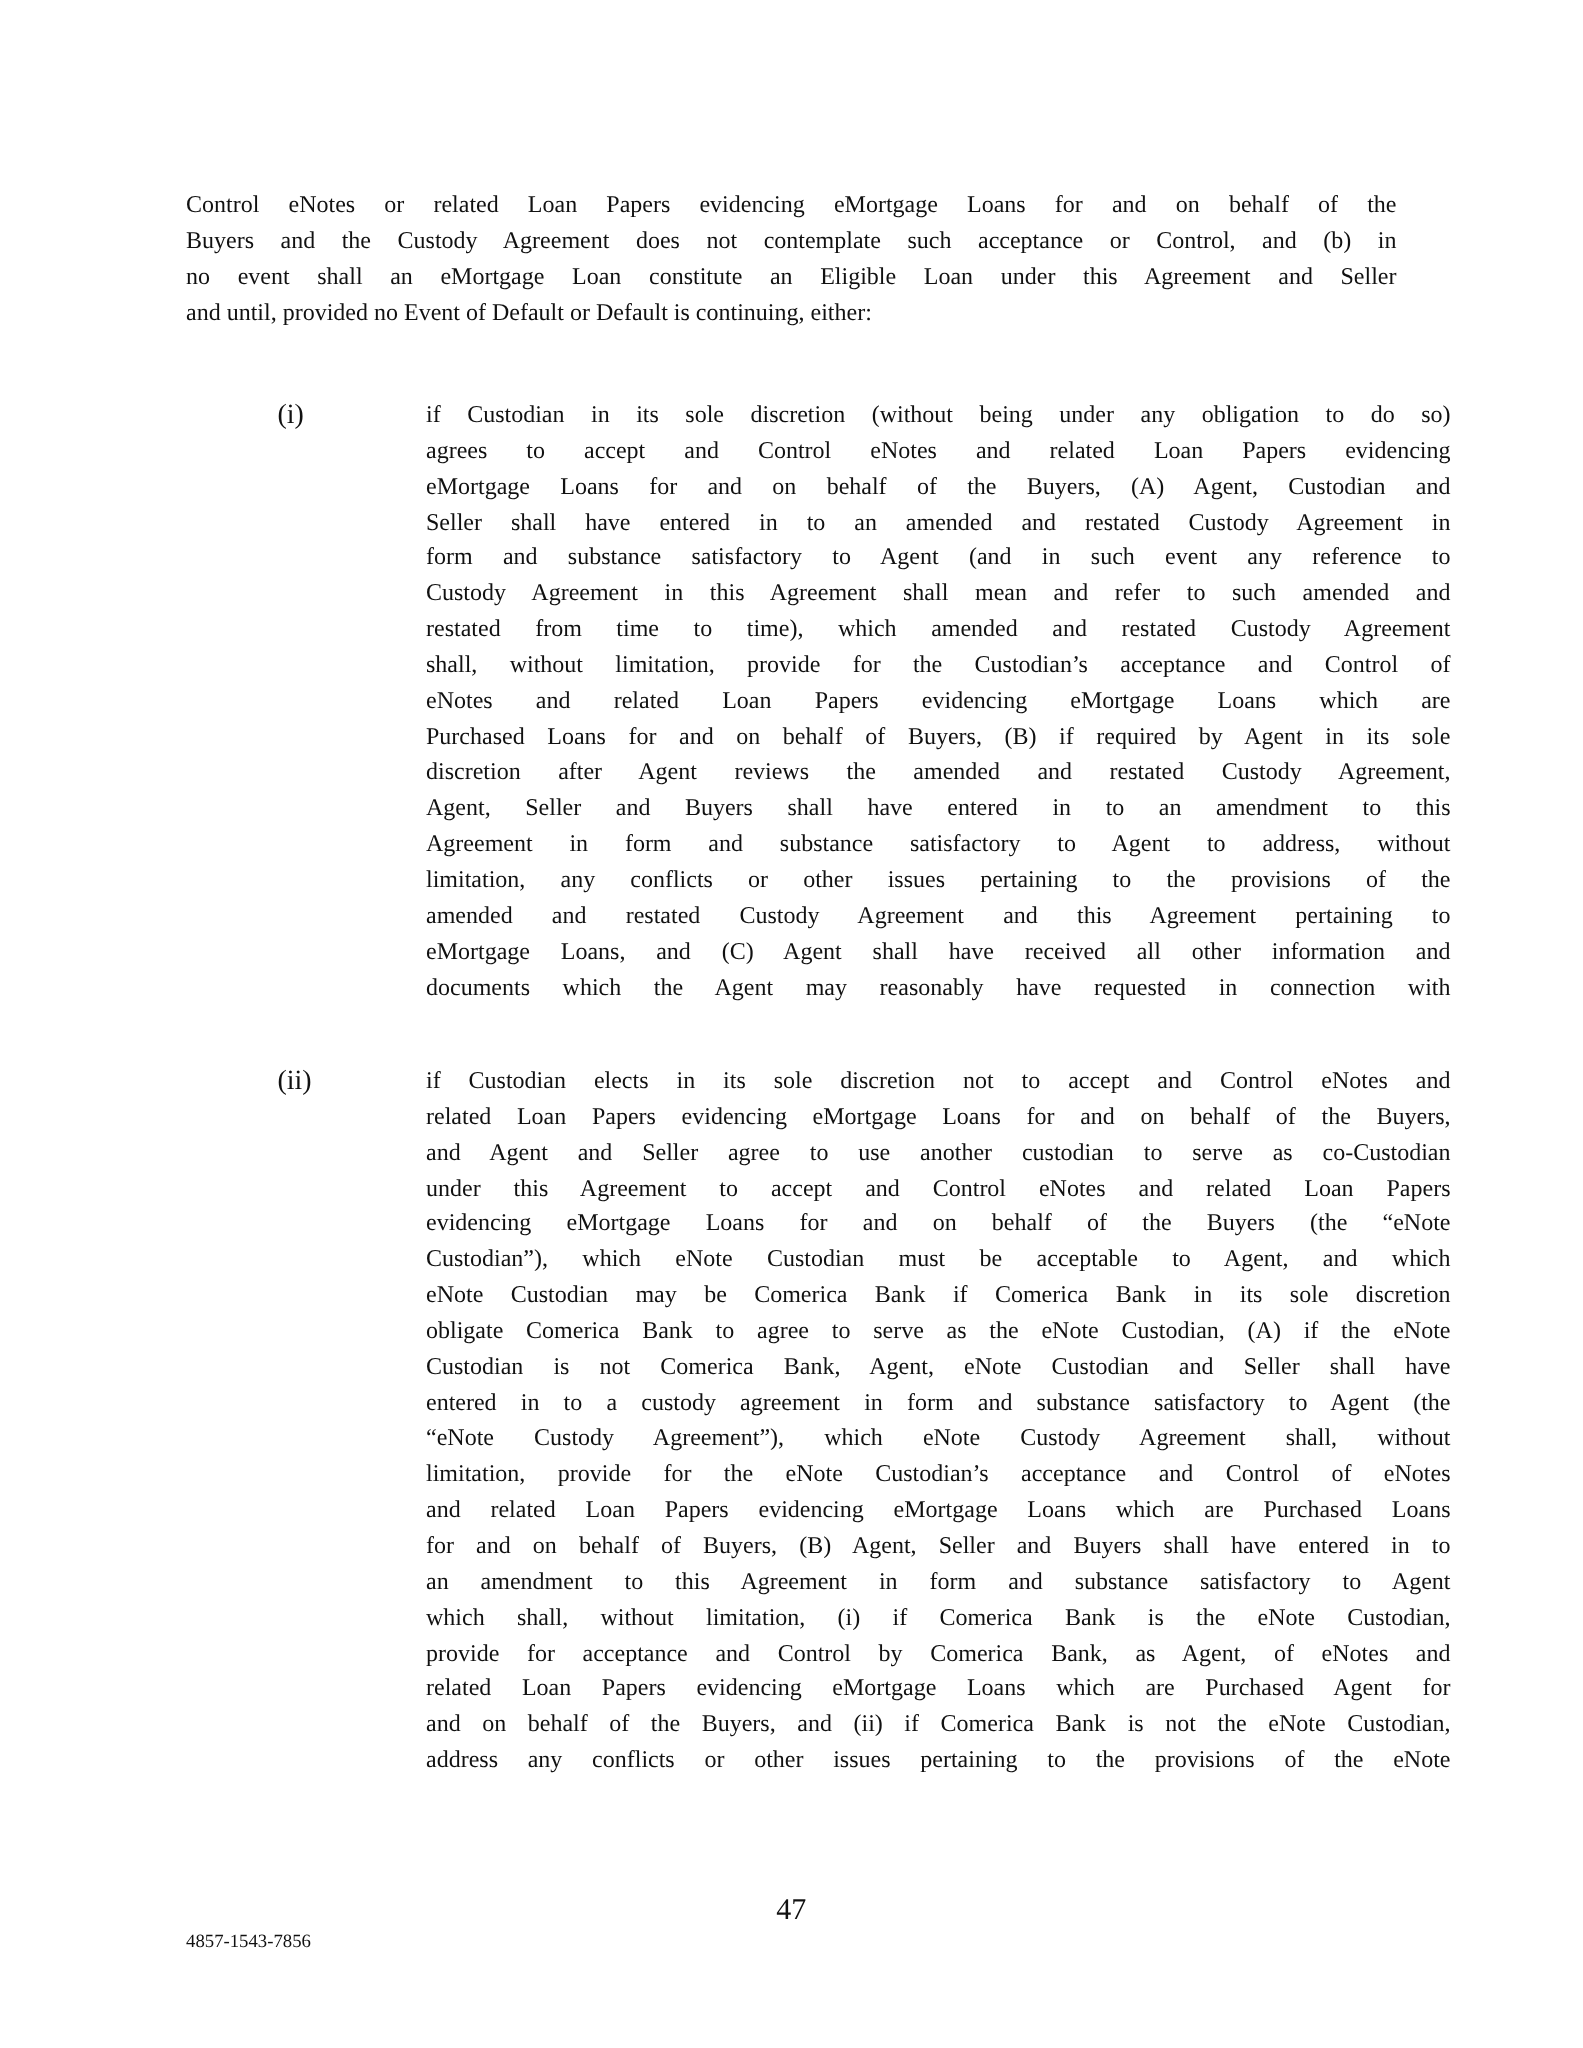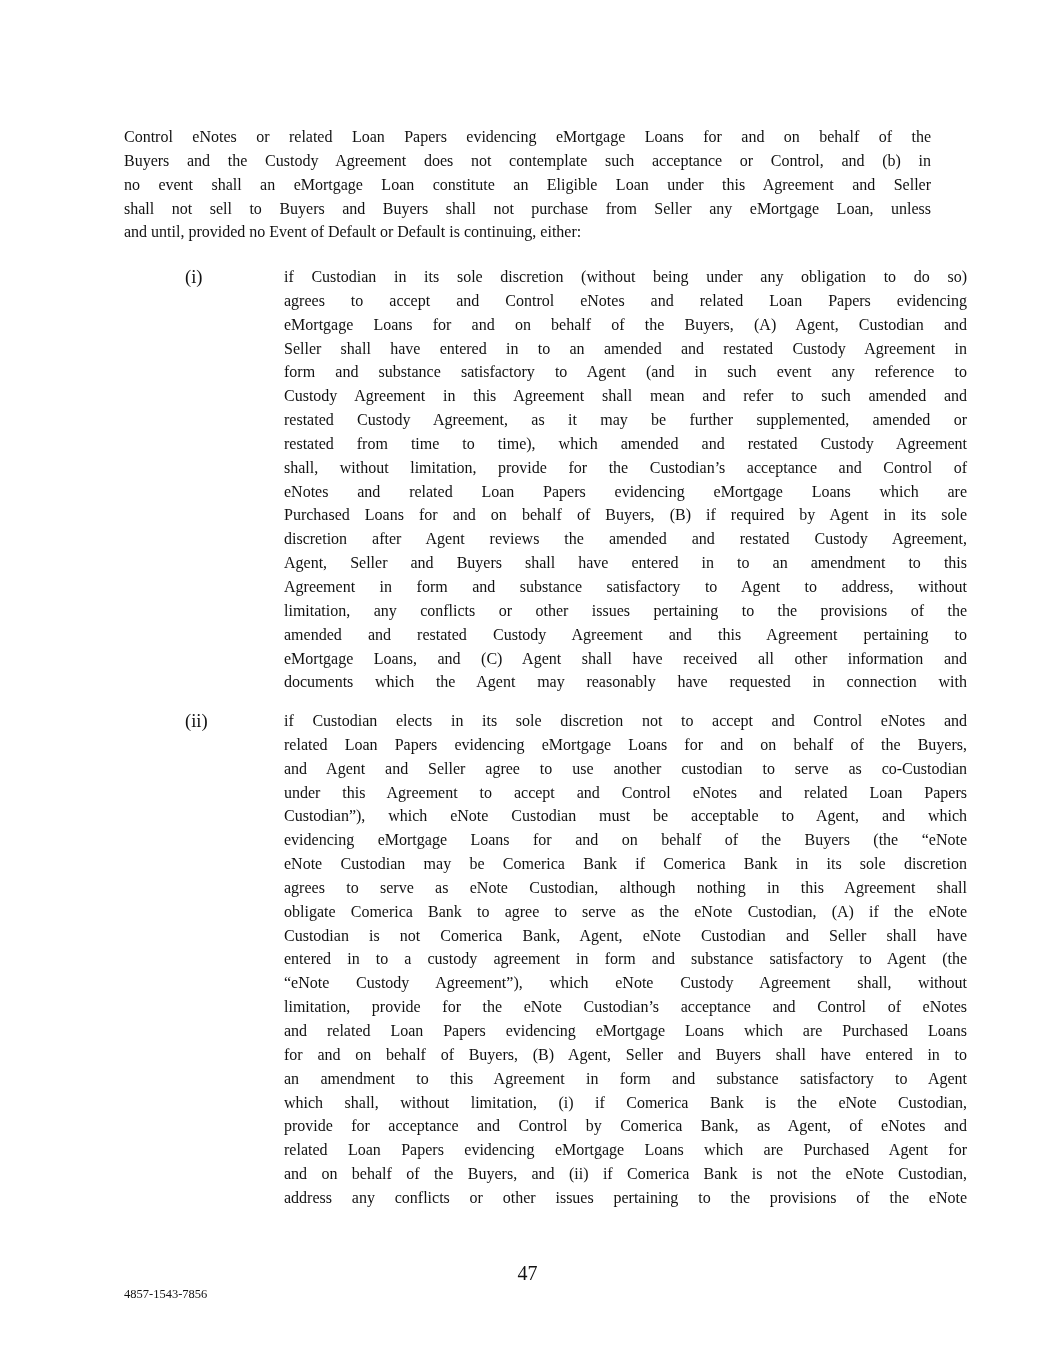--- a/index.html
+++ b/index.html
@@ -17,56 +17,53 @@
 </style>
 </head>
 <body>
 
 <div class="page">
 
   <div class="para intro">
     <span class="line">Control eNotes or related Loan Papers evidencing eMortgage Loans for and on behalf of the</span>
     <span class="line">Buyers and the Custody Agreement does not contemplate such acceptance or Control, and (b) in</span>
     <span class="line">no event shall an eMortgage Loan constitute an Eligible Loan under this Agreement and Seller</span>
-    <span class="line">shall not sell to Buyers and Buyers shall not purchase from Seller any eMortgage Loan, unless</span>
     <span class="line last">and until, provided no Event of Default or Default is continuing, either:</span>
   </div>
 
   <div class="item-label" style="top:265px;">(i)</div>
   <div class="para item-body" style="top:265px;">
     <span class="line">if Custodian in its sole discretion (without being under any obligation to do so)</span>
     <span class="line">agrees to accept and Control eNotes and related Loan Papers evidencing</span>
     <span class="line">eMortgage Loans for and on behalf of the Buyers, (A) Agent, Custodian and</span>
     <span class="line">Seller shall have entered in to an amended and restated Custody Agreement in</span>
     <span class="line">form and substance satisfactory to Agent (and in such event any reference to</span>
     <span class="line">Custody Agreement in this Agreement shall mean and refer to such amended and</span>
-    <span class="line">restated Custody Agreement, as it may be further supplemented, amended or</span>
     <span class="line">restated from time to time), which amended and restated Custody Agreement</span>
     <span class="line">shall, without limitation, provide for the Custodian’s acceptance and Control of</span>
     <span class="line">eNotes and related Loan Papers evidencing eMortgage Loans which are</span>
     <span class="line">Purchased Loans for and on behalf of Buyers, (B) if required by Agent in its sole</span>
     <span class="line">discretion after Agent reviews the amended and restated Custody Agreement,</span>
     <span class="line">Agent, Seller and Buyers shall have entered in to an amendment to this</span>
     <span class="line">Agreement in form and substance satisfactory to Agent to address, without</span>
     <span class="line">limitation, any conflicts or other issues pertaining to the provisions of the</span>
     <span class="line">amended and restated Custody Agreement and this Agreement pertaining to</span>
     <span class="line">eMortgage Loans, and (C) Agent shall have received all other information and</span>
     <span class="line">documents which the Agent may reasonably have requested in connection with</span>
   </div>
 
   <div class="item-label" style="top:709px;">(ii)</div>
   <div class="para item-body" style="top:709px;">
     <span class="line">if Custodian elects in its sole discretion not to accept and Control eNotes and</span>
     <span class="line">related Loan Papers evidencing eMortgage Loans for and on behalf of the Buyers,</span>
     <span class="line">and Agent and Seller agree to use another custodian to serve as co-Custodian</span>
     <span class="line">under this Agreement to accept and Control eNotes and related Loan Papers</span>
+    <span class="line">evidencing eMortgage Loans for and on behalf of the Buyers (the “eNote</span>
     <span class="line">Custodian”), which eNote Custodian must be acceptable to Agent, and which</span>
-    <span class="line">evidencing eMortgage Loans for and on behalf of the Buyers (the “eNote</span>
     <span class="line">eNote Custodian may be Comerica Bank if Comerica Bank in its sole discretion</span>
-    <span class="line">agrees to serve as eNote Custodian, although nothing in this Agreement shall</span>
     <span class="line">obligate Comerica Bank to agree to serve as the eNote Custodian, (A) if the eNote</span>
     <span class="line">Custodian is not Comerica Bank, Agent, eNote Custodian and Seller shall have</span>
     <span class="line">entered in to a custody agreement in form and substance satisfactory to Agent (the</span>
     <span class="line">“eNote Custody Agreement”), which eNote Custody Agreement shall, without</span>
     <span class="line">limitation, provide for the eNote Custodian’s acceptance and Control of eNotes</span>
     <span class="line">and related Loan Papers evidencing eMortgage Loans which are Purchased Loans</span>
     <span class="line">for and on behalf of Buyers, (B) Agent, Seller and Buyers shall have entered in to</span>
     <span class="line">an amendment to this Agreement in form and substance satisfactory to Agent</span>
     <span class="line">which shall, without limitation, (i) if Comerica Bank is the eNote Custodian,</span>
     <span class="line">provide for acceptance and Control by Comerica Bank, as Agent, of eNotes and</span>

